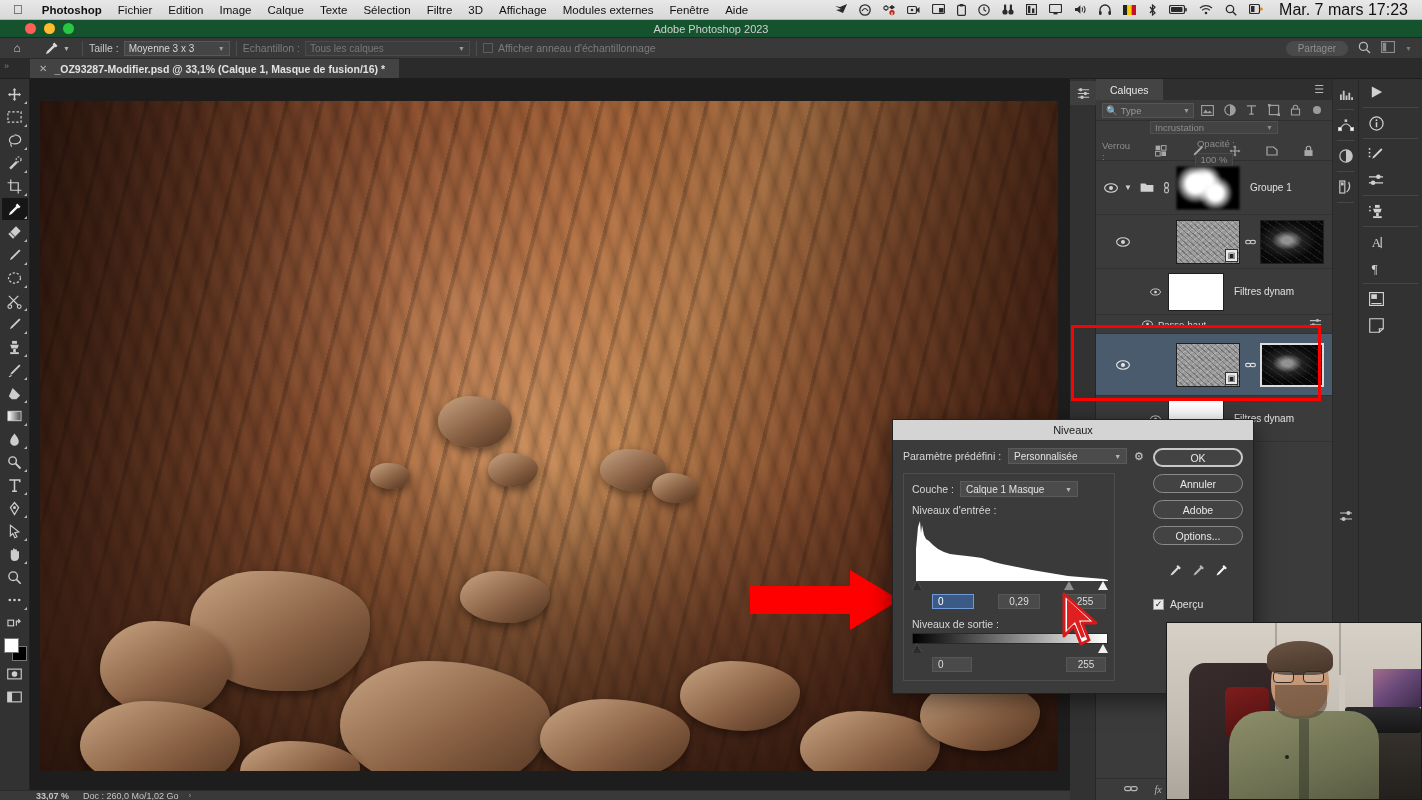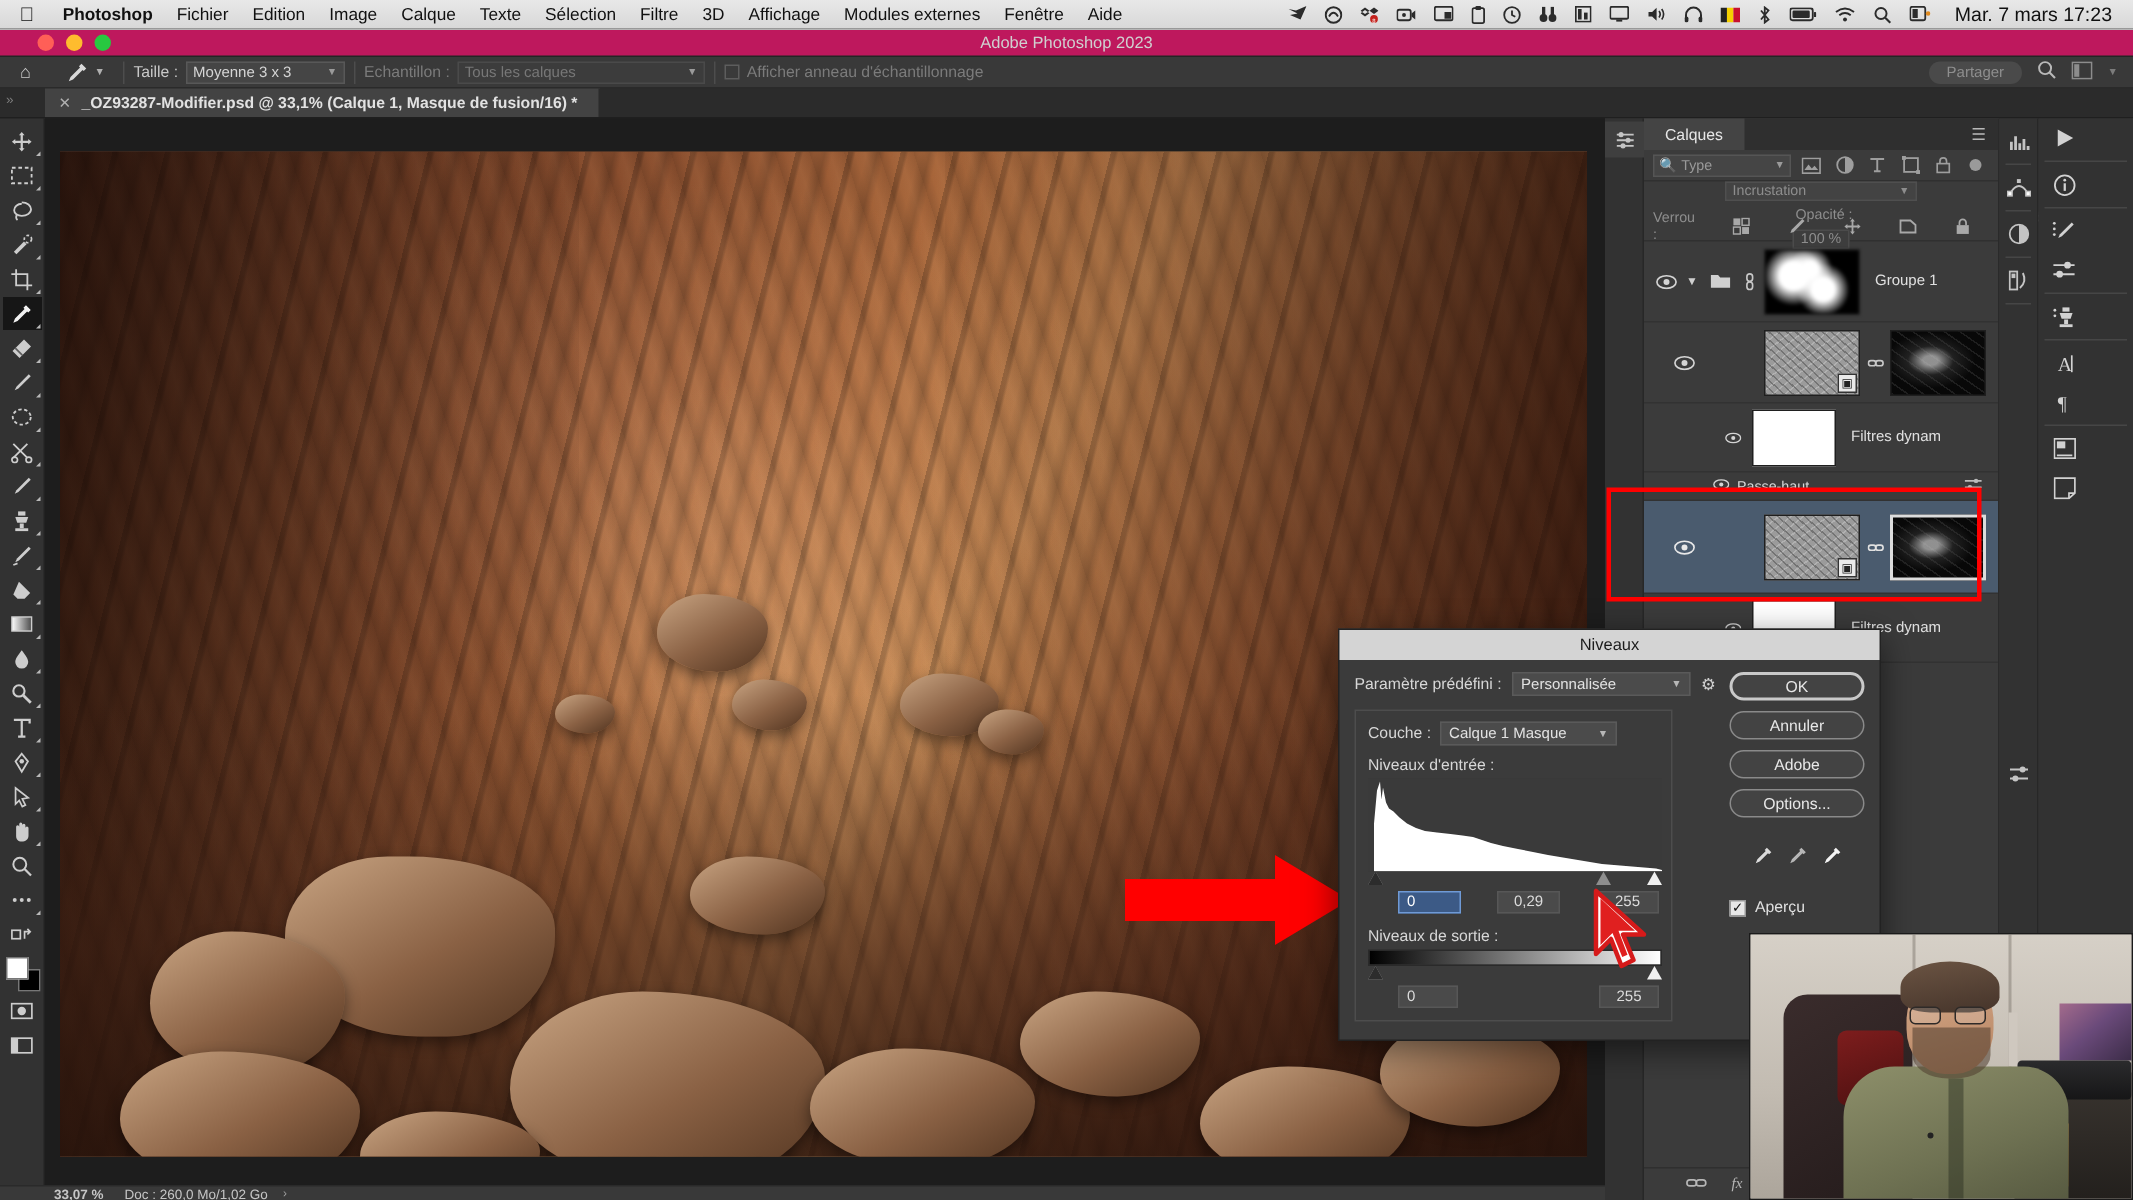--- a/index.html
+++ b/index.html
@@ -19,26 +19,26 @@
     display: flex; align-items: center;
     font-size: 11.5px; color: #101010;
   }
   .apple-logo { padding: 0 11px 0 13px; font-size: 13px; line-height: 1; }
   .macbar .mi { padding: 0 8px; white-space: nowrap; }
   .macbar .mi.bold { font-weight: bold; }
   .macbar-right { margin-left: auto; display: flex; align-items: center; padding-right: 8px; }
   .macbar-right .si {
     padding: 0 6px; font-size: 11px; line-height: 1; display: flex; align-items: center;
   }
-  .macbar-right .clock { padding: 0 6px 0 10px; font-size: 13px; white-space: nowrap; text-align: center; }
+  .macbar-right .clock { padding: 0 6px 0 10px; font-size: 16px; white-space: nowrap; text-align: center; }
 
   
   .titlebar {
     position: absolute; top: 20px; left: 0; width: 1422px; height: 18px;
-    background: #be185d; border-bottom: 1px solid #252525;
+    background: #14532d; border-bottom: 1px solid #252525;
     display: flex; align-items: center; padding-left: 16px;
   }
   .traffic { display: flex; gap: 8px; padding-left: 9px; }
   .tl { width: 11px; height: 11px; border-radius: 50%; }
   .tl.r { background: #ff5f57; } .tl.y { background: #febc2e; } .tl.g { background: #28c840; }
   .win-title {
     position: absolute; left: 0; width: 1422px; text-align: center;
     font-size: 11px; color: #d0d0d0;
   }
 

